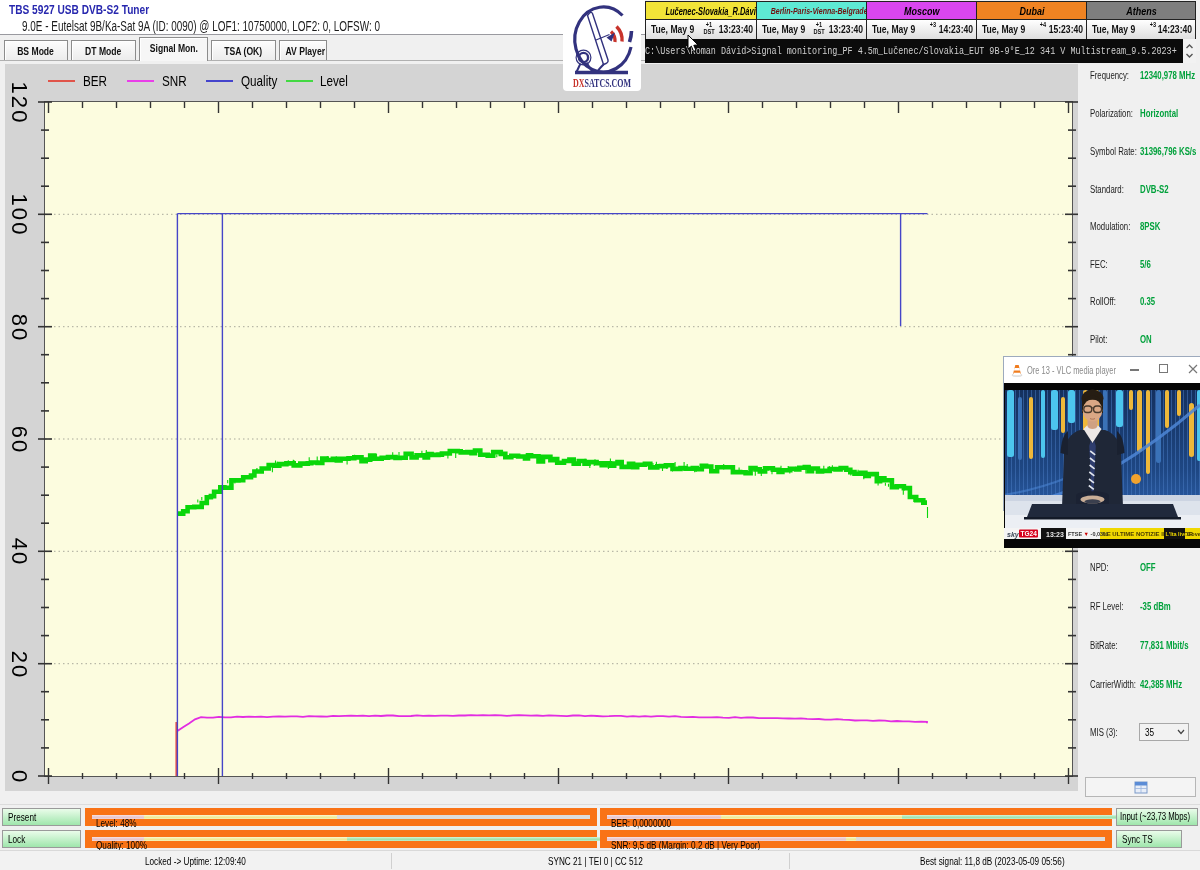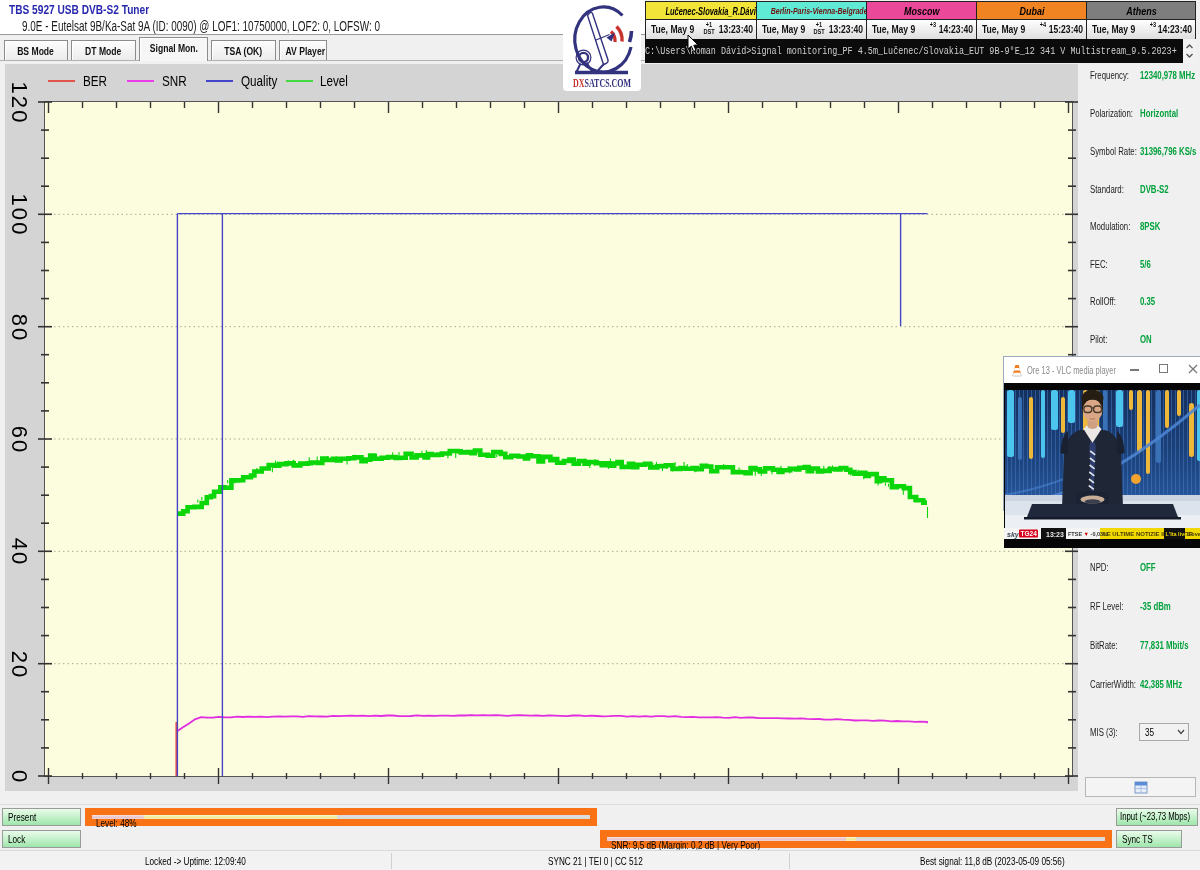--- a/index.html
+++ b/index.html
@@ -249,21 +249,21 @@
         <rect x="1" y="1" width="12" height="11" fill="#e8eef8" stroke="#7a99c8" stroke-width="1"></rect>
         <rect x="1" y="1" width="12" height="3.5" fill="#5b8cd6"></rect>
         <line x1="1" y1="7.5" x2="13" y2="7.5" stroke="#9ab4dd" stroke-width="0.8"></line>
         <line x1="7" y1="4.5" x2="7" y2="12" stroke="#9ab4dd" stroke-width="0.8"></line>
       </svg>
     </div>
 
  <div class="abs" id="clocks">
   <div class="abs ck-h" style="left:0;width:111px;background:#f2e438;font-size:10.5px"><span class="sxc" style="transform:scaleX(0.71)">Lučenec-Slovakia_R.Dávid</span></div>
   <div class="abs ck-h" style="left:111px;width:110px;background:#5eead4;color:#701010;font-size:9px"><span class="sxc">Berlin-Paris-Vienna-Belgrade</span></div>
-  <div class="abs ck-h" style="left:221px;width:110px;background:#ec4899"><span class="sxc">Moscow</span></div>
+  <div class="abs ck-h" style="left:221px;width:110px;background:#d946ef"><span class="sxc">Moscow</span></div>
   <div class="abs ck-h" style="left:331px;width:110px;background:#f08322"><span class="sxc">Dubai</span></div>
   <div class="abs ck-h" style="left:441px;width:108px;background:#7e7e7e;border-right:none"><span class="sxc">Athens</span></div>
   <div class="abs ck-t" style="left:0;width:111px">
         <span class="d">Tue, May 9</span>
         <span class="sup" style="left:59px;top:2px">+1</span>
         <span class="sup" style="left:56px;top:9px;font-size:7px">DST</span>
         <span class="tm">13:23:40</span>
       </div>
   <div class="abs ck-t" style="left:111px;width:110px">
         <span class="d">Tue, May 9</span>
@@ -473,20 +473,32 @@
  </div>
 
  <div class="abs" style="left:0;top:804px;width:1200px;height:1px;background:#dcdcdc"></div>
  <div class="abs gbtn" style="left:2px;top:808px;width:79px"><span class="sx">Present</span></div>
  <div class="abs gbtn" style="left:2px;top:830px;width:79px"><span class="sx">Lock</span></div>
  <div class="abs bar" style="left:85px;top:808px;width:512px">
    <div class="seg pink" style="left:0;width:52px"></div>
    <div class="seg yel" style="left:52px;width:193px"></div>
    <div class="txt"><span class="sx">Level: 48%</span></div>
  </div>
+ <div class="abs bar" style="left:85px;top:830px;width:512px">
+   <div class="seg pink" style="left:0;width:52px"></div>
+   <div class="seg yel" style="left:52px;width:203px"></div>
+   <div class="seg grn" style="left:255px;width:257px"></div>
+   <div class="txt"><span class="sx">Quality: 100%</span></div>
+ </div>
+ <div class="abs bar" style="left:600px;top:808px;width:512px">
+   <div class="seg pink" style="left:0;width:114px"></div>
+   <div class="seg yel" style="left:114px;width:181px"></div>
+   <div class="seg grn" style="left:295px;width:217px"></div>
+   <div class="txt"><span class="sx">BER: 0,0000000</span></div>
+ </div>
  <div class="abs bar" style="left:600px;top:830px;width:512px">
    <div class="seg pink" style="left:0;width:239px"></div>
    <div class="seg yel" style="left:239px;width:10px"></div>
    <div class="txt"><span class="sx">SNR: 9,5 dB (Margin: 0,2 dB | Very Poor)</span></div>
  </div>
  <div class="abs gbtn" style="left:1116px;top:808px;width:82px;font-size:10px;padding-left:3px;white-space:nowrap"><span class="sx">Input (~23,73 Mbps)</span></div>
  <div class="abs gbtn" style="left:1116px;top:830px;width:66px"><span class="sx">Sync TS</span></div>
 
  <div class="abs" id="statusbar">
    <div class="abs sbtxt" style="left:145px"><span class="sx">Locked -&gt; Uptime: 12:09:40</span></div>

